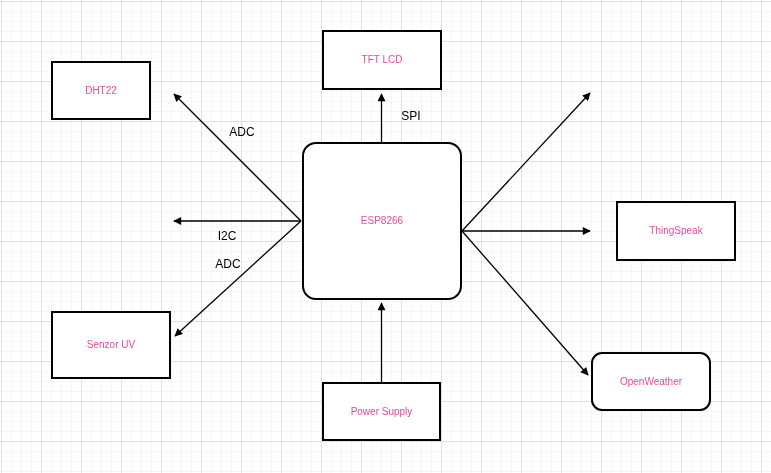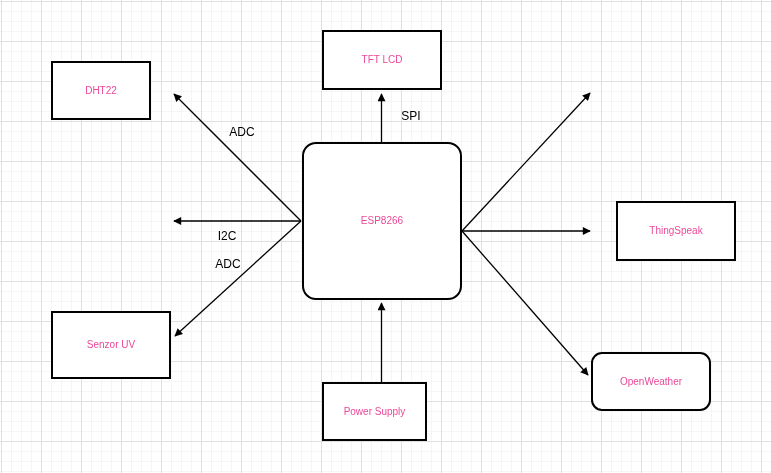--- a/index.html
+++ b/index.html
@@ -74,21 +74,21 @@
 
 
   <div class="node" style="left:51px; top:311px; width:120px; height:68px;">
     <span>Senzor UV</span>
   </div>
 
   <div class="node" style="left:302px; top:142px; width:160px; height:158px;border-radius:14px;">
     <span>ESP8266</span>
   </div>
 
-  <div class="node" style="left:322px; top:382px; width:105px; height:59px;">
+  <div class="node" style="left:322px; top:382px; width:119px; height:59px;">
     <span>Power Supply</span>
   </div>
 
 
   <div class="node" style="left:608px; top:201px; width:120px; height:60px;margin-left:8px;">
     <span>ThingSpeak</span>
   </div>
 
   <div class="node" style="left:591px; top:352px; width:120px; height:59px;border-radius:11px;">
     <span>OpenWeather</span>

